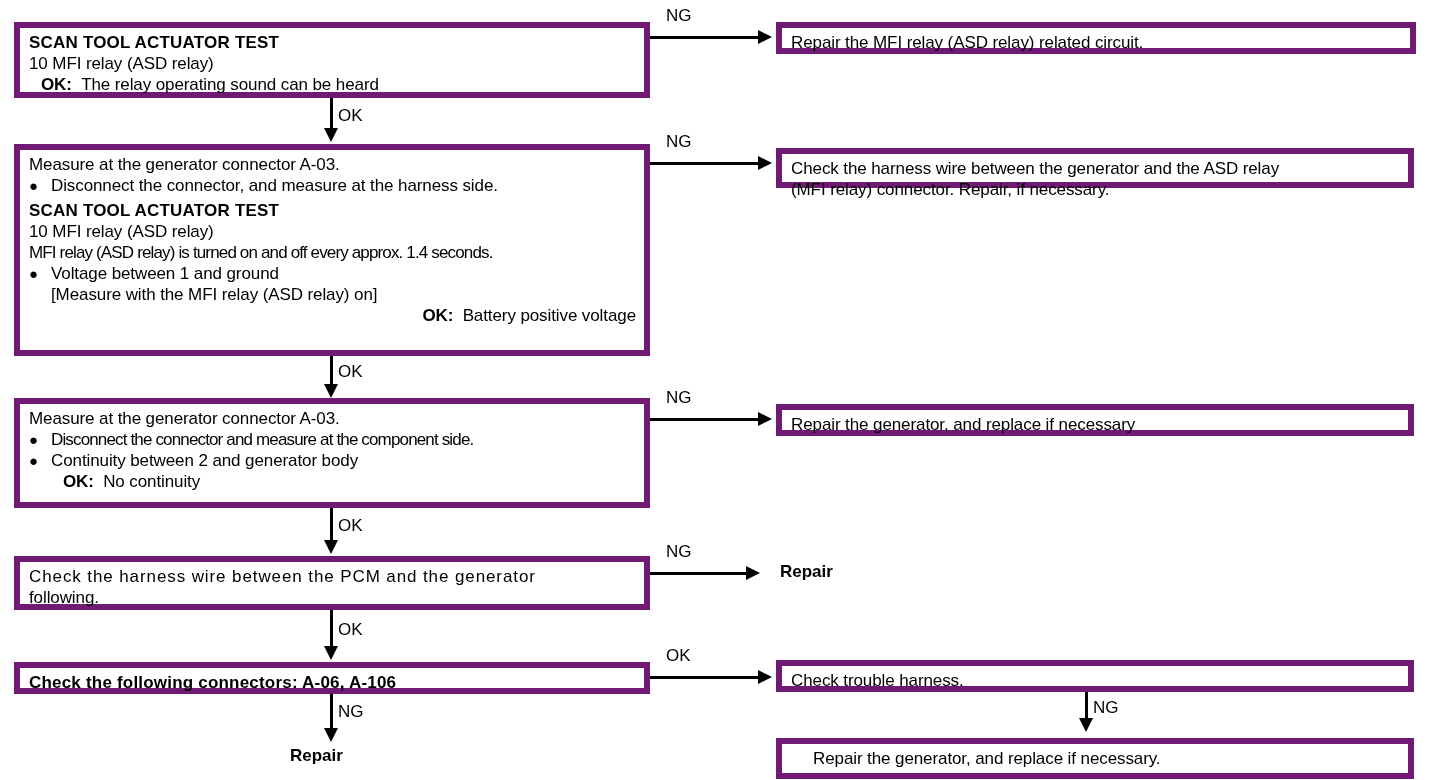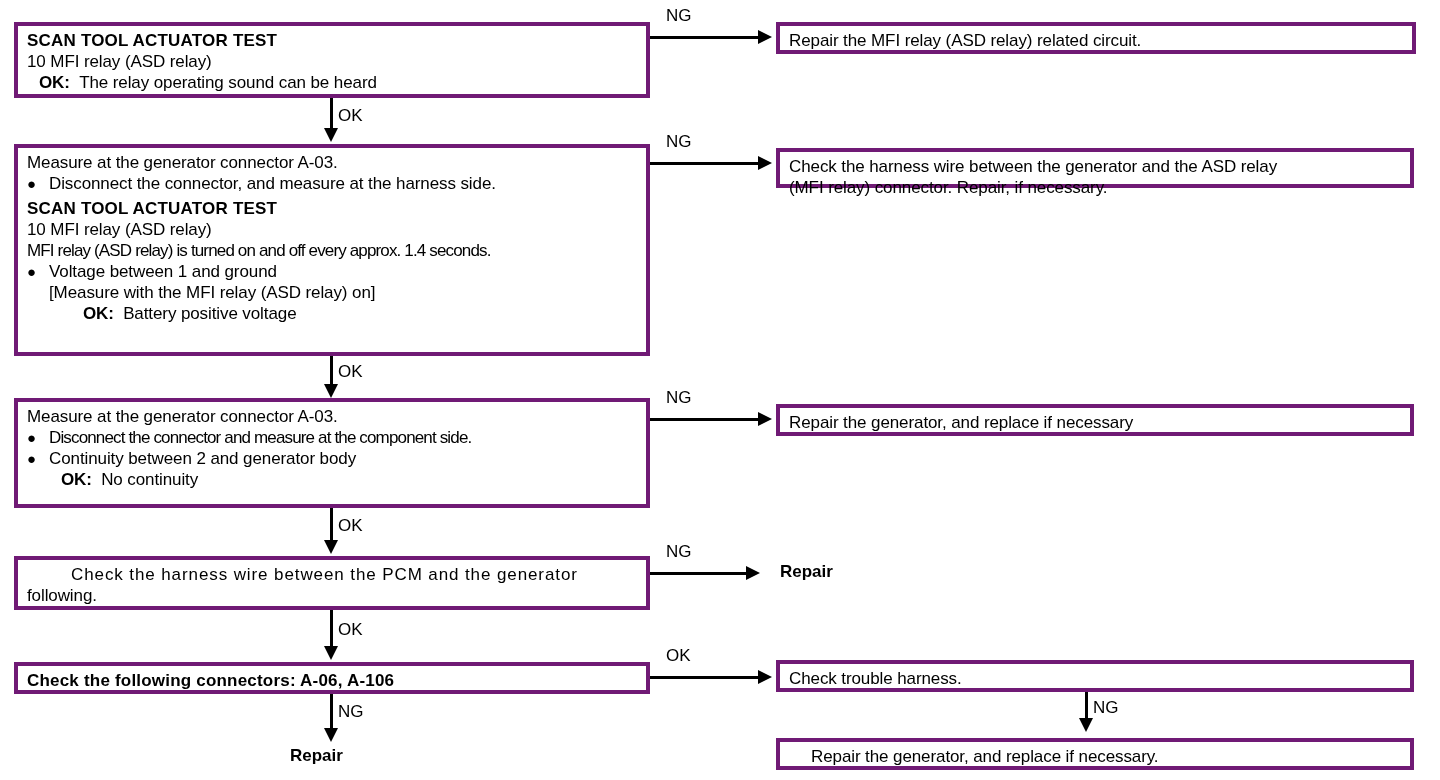--- a/index.html
+++ b/index.html
@@ -15,21 +15,21 @@
   #sheet {
     position: relative;
     width: 1440px;
     height: 780px;
     background: #ffffff;
     overflow: hidden;
   }
   .box {
     position: absolute;
     box-sizing: border-box;
-    border: 4px solid #701a75;
+    border: 6px solid #701a75;
     background: #fff;
     padding: 4px 8px 4px 9px;
   }
   .line {
     font-size: 17px;
     line-height: 21px;
     white-space: nowrap;
     letter-spacing: -0.1px;
   }
   .line.bold {
@@ -37,20 +37,21 @@
     letter-spacing: 0.2px;
   }
   .line.tight {
     letter-spacing: -0.85px;
   }
   .line.indent1 {
     padding-left: 22px;
   }
   .line.indent2 {
     padding-left: 44px;
+    text-align: right;
   }
   .bullet-row {
     display: flex;
     align-items: baseline;
   }
   .bullet {
     width: 22px;
     flex: 0 0 22px;
     font-size: 15px;
     line-height: 21px;
@@ -175,21 +176,21 @@
 
   <div class="box" style="left:776px; top:404px; width:638px; height:32px;">
     <div class="line">Repair the generator, and replace if necessary</div>
   </div>
 
   <div class="vline" style="left:330px; top:508px; width:3px; height:34px;"></div>
   <div class="arrow-down" style="left:324px; top:540px;"></div>
   <div class="edge-label" style="left:338px; top:516px;">OK</div>
 
   <div class="box" style="left:14px; top:556px; width:636px; height:54px;">
-    <div class="line" style="letter-spacing:0.9px;margin-left:44px;"><span>Check the harness wire between the PCM and the generator</span></div>
+    <div class="line" style="letter-spacing:0.9px;"><span>Check the harness wire between the PCM and the generator</span></div>
     <div class="line">following.</div>
   </div>
 
   <div class="hline" style="left:650px; top:572px; width:98px;"></div>
   <div class="arrow-right" style="left:746px; top:566px;"></div>
   <div class="edge-label" style="left:666px; top:542px;">NG</div>
   <div class="free-text" style="left:780px; top:562px;">Repair</div>
 
   <div class="vline" style="left:330px; top:610px; width:3px; height:38px;"></div>
   <div class="arrow-down" style="left:324px; top:646px;"></div>
@@ -204,21 +205,21 @@
   <div class="edge-label" style="left:666px; top:646px;">OK</div>
 
   <div class="box" style="left:776px; top:660px; width:638px; height:32px;">
     <div class="line">Check trouble harness.</div>
   </div>
 
   <div class="vline" style="left:1085px; top:692px; width:3px; height:28px;"></div>
   <div class="arrow-down" style="left:1079px; top:718px;"></div>
   <div class="edge-label" style="left:1093px; top:698px;">NG</div>
 
-  <div class="box" style="left:776px; top:738px; width:638px; height:32px;padding-left:31px;">
+  <div class="box" style="left:776px; top:738px; width:638px; height:41px;padding-left:31px;">
     <div class="line">Repair the generator, and replace if necessary.</div>
   </div>
 
   <div class="vline" style="left:330px; top:694px; width:3px; height:36px;"></div>
   <div class="arrow-down" style="left:324px; top:728px;"></div>
   <div class="edge-label" style="left:338px; top:702px;">NG</div>
   <div class="free-text" style="left:290px; top:746px;">Repair</div>
 
 </div>
 

